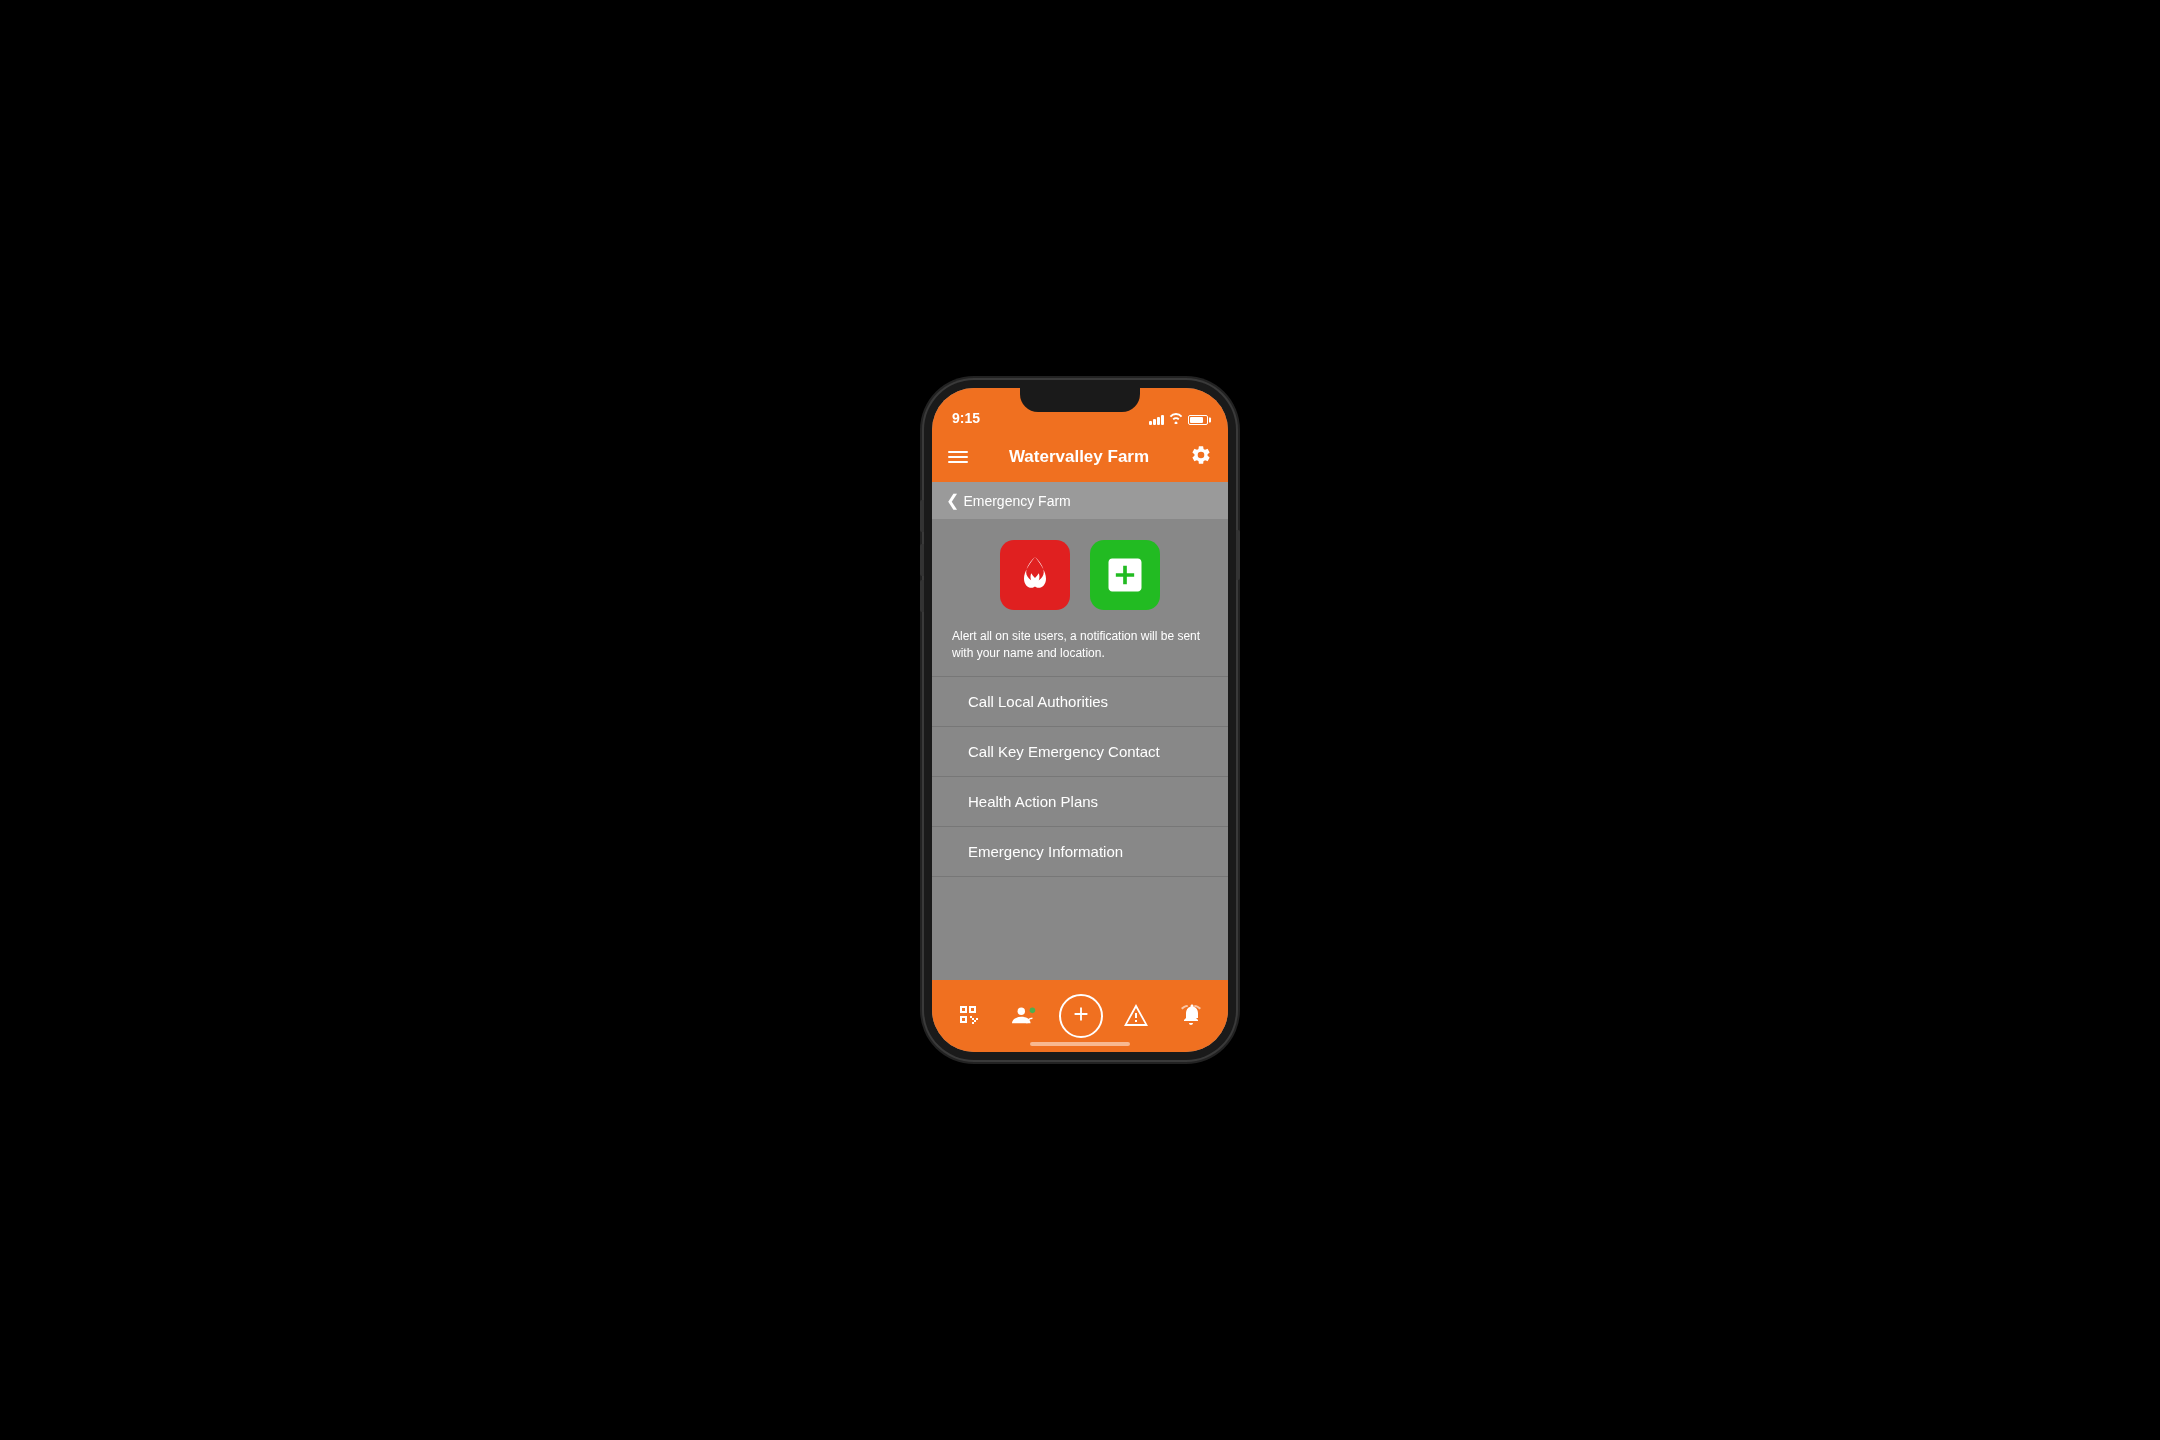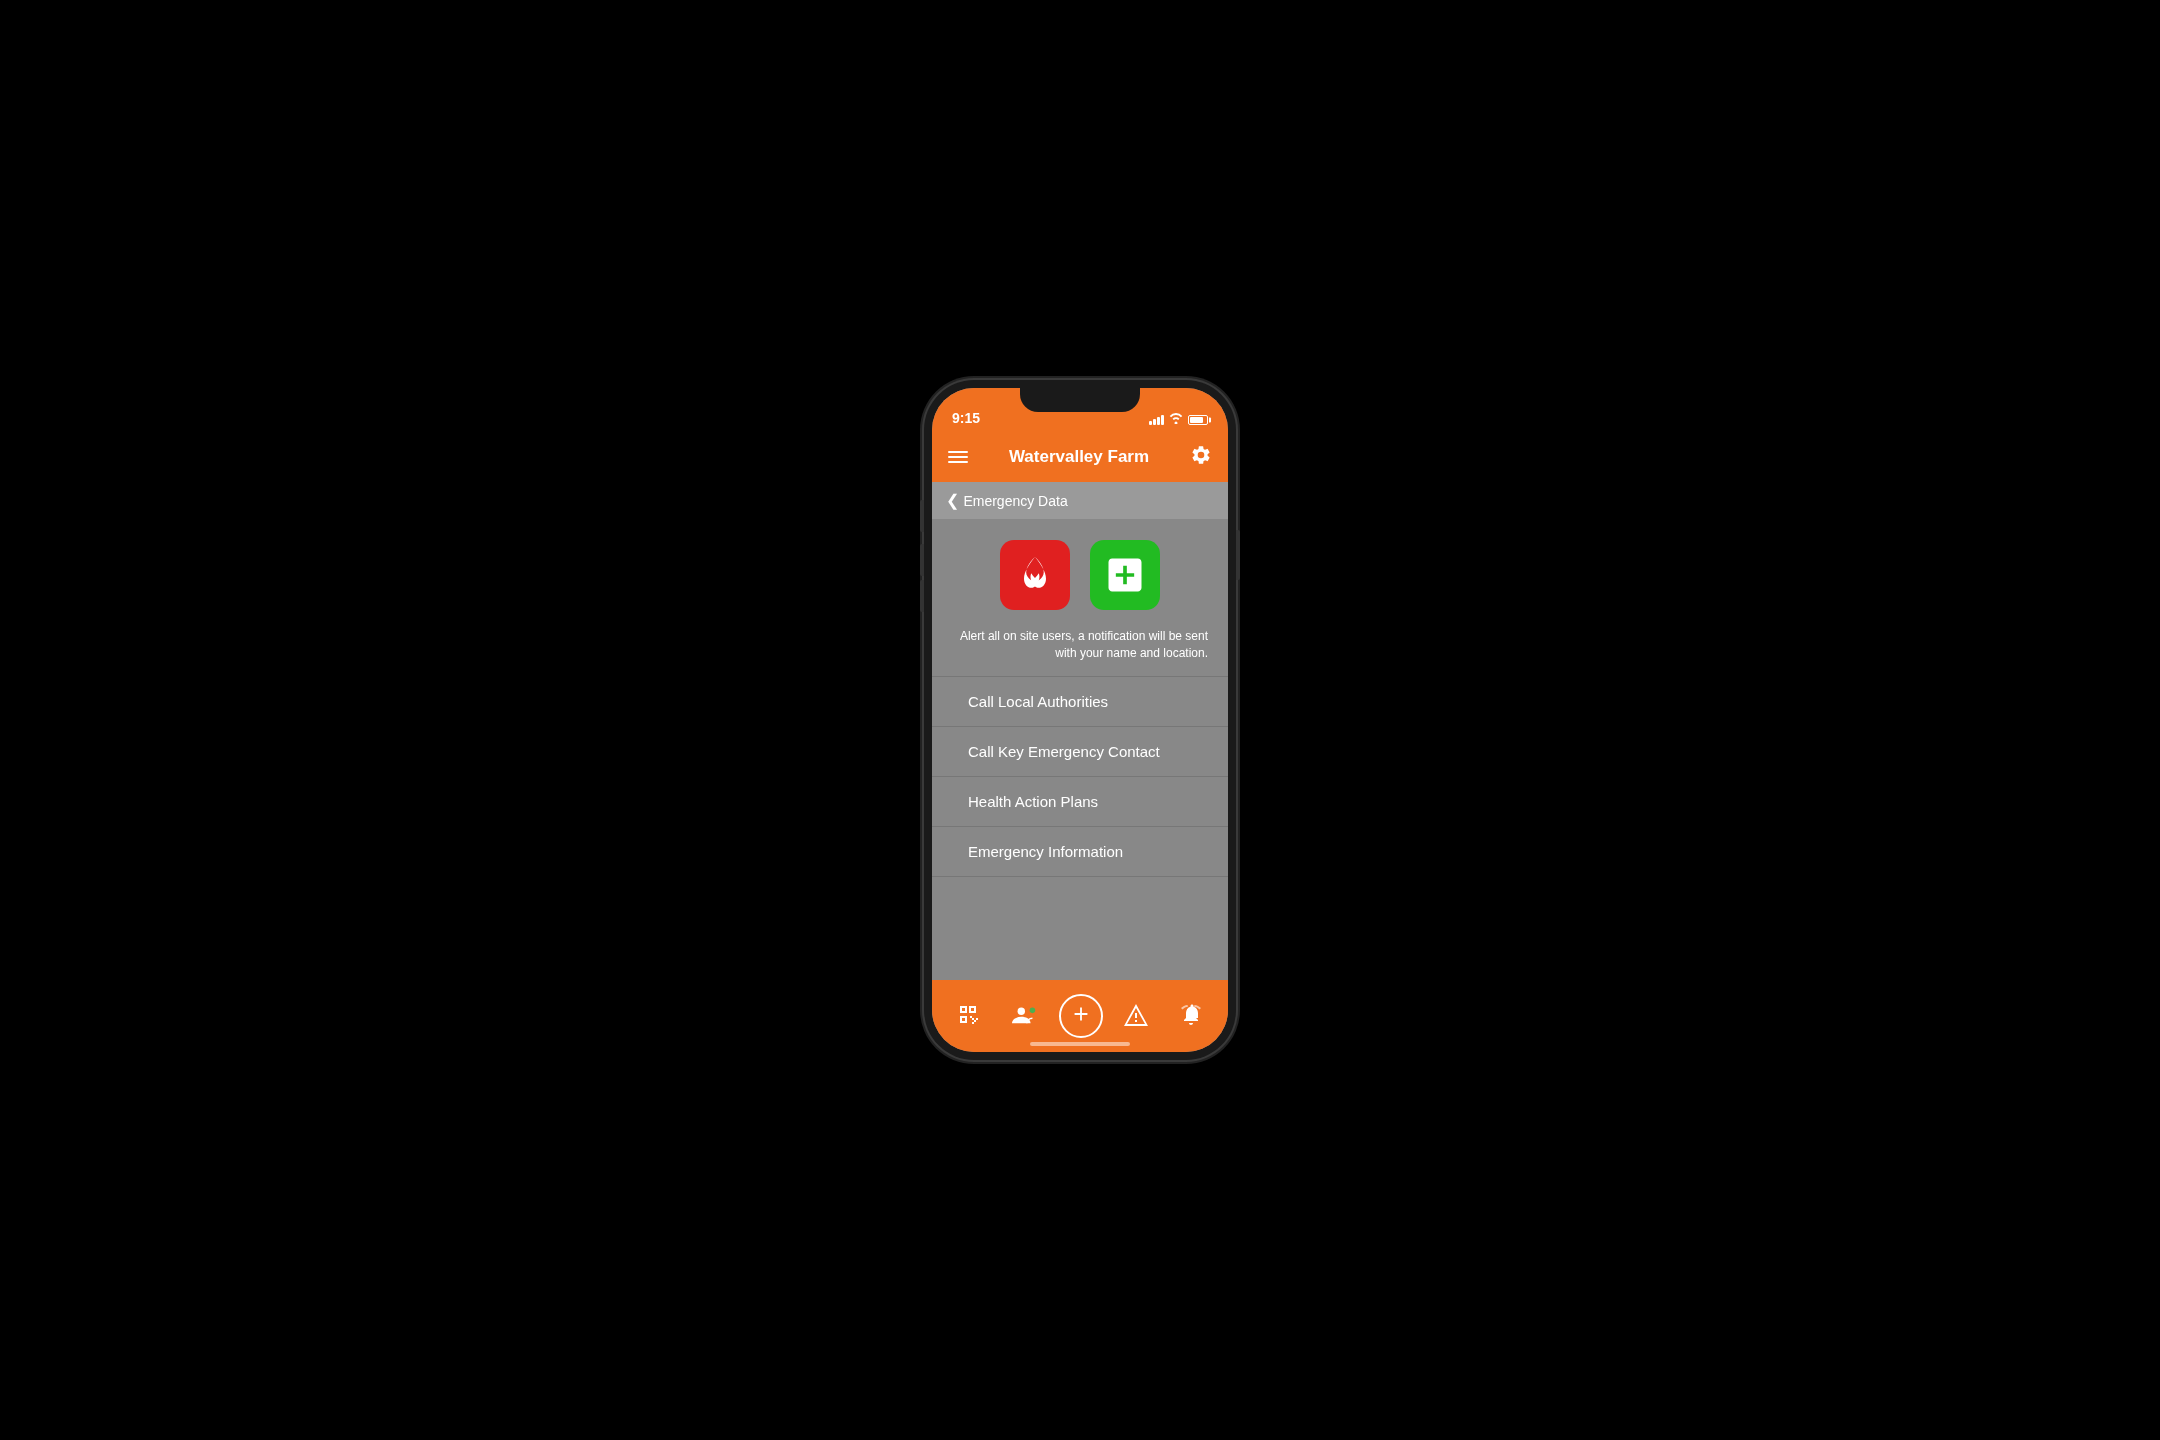--- a/index.html
+++ b/index.html
@@ -239,21 +239,21 @@
     }
 
     .fire-icon-svg, .medical-icon-svg {
       width: 44px;
       height: 44px;
     }
 
     .alert-text {
       color: #fff;
       font-size: 12px;
-      text-align: right;
+      text-align: left;
       padding: 8px 20px 14px 20px;
       line-height: 1.4;
     }
 
     .divider {
       height: 1px;
       background: #777;
       margin: 0;
     }
 
@@ -362,21 +362,21 @@
       <span class="app-title">Watervalley Farm</span>
       <span class="settings-icon">
         <svg width="22" height="22" viewBox="0 0 24 24" fill="white">
           <path d="M19.14 12.94c.04-.3.06-.61.06-.94s-.02-.64-.07-.94l2.03-1.58a.49.49 0 0 0 .12-.61l-1.92-3.32a.49.49 0 0 0-.59-.22l-2.39.96a7.02 7.02 0 0 0-1.62-.94l-.36-2.54a.484.484 0 0 0-.48-.41h-3.84c-.24 0-.43.17-.47.41l-.36 2.54c-.59.24-1.13.57-1.62.94l-2.39-.96a.48.48 0 0 0-.59.22L2.74 8.87a.47.47 0 0 0 .12.61l2.03 1.58c-.05.3-.07.62-.07.94s.02.64.07.94l-2.03 1.58a.49.49 0 0 0-.12.61l1.92 3.32c.12.22.37.29.59.22l2.39-.96c.5.37 1.03.7 1.62.94l.36 2.54c.05.24.24.41.48.41h3.84c.24 0 .44-.17.47-.41l.36-2.54c.59-.24 1.13-.57 1.62-.94l2.39.96c.22.08.47 0 .59-.22l1.92-3.32a.47.47 0 0 0-.12-.61l-2.01-1.58zM12 15.6a3.6 3.6 0 1 1 0-7.2 3.6 3.6 0 0 1 0 7.2z"></path>
         </svg>
       </span>
     </div>
 
     <div class="back-nav">
       <span class="back-arrow">❮</span>
-      <span class="back-label">Emergency Data</span>
+      <span class="back-label">Emergency Farm</span>
     </div>
 
     <div class="content">
 
       <div class="icon-row">
         <div class="emergency-btn fire">
           <svg class="fire-icon-svg" viewBox="0 0 24 24" fill="white">
             <path d="M12 2C8 6 6 10 8 13c1 1.5 2 2 2 2s-1-2 0-4c1 2 3 3 3 5 0 1.5-1 3-3 3s-4-2-4-5c0-4 3-8 6-12zm0 0c3 4 6 8 6 12 0 3-2 5-4 5-2 0-3-1.5-3-3 0-2 2-3 3-5 1 2 0 4 0 4s1-.5 2-2c2-3 0-7-4-11z"></path>
           </svg>
         </div>

